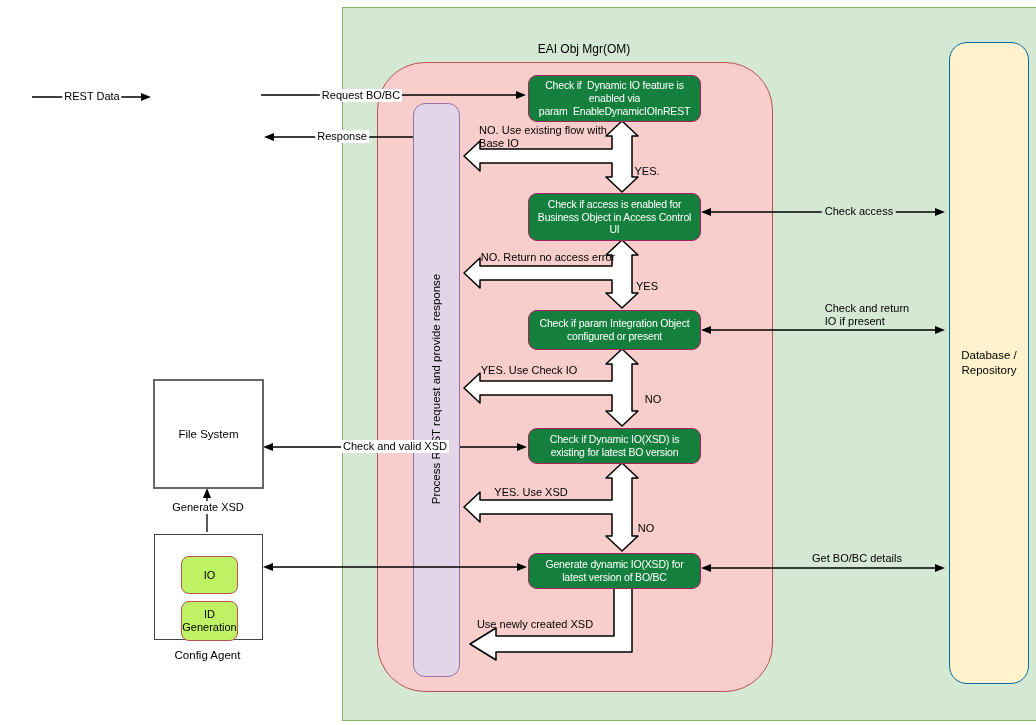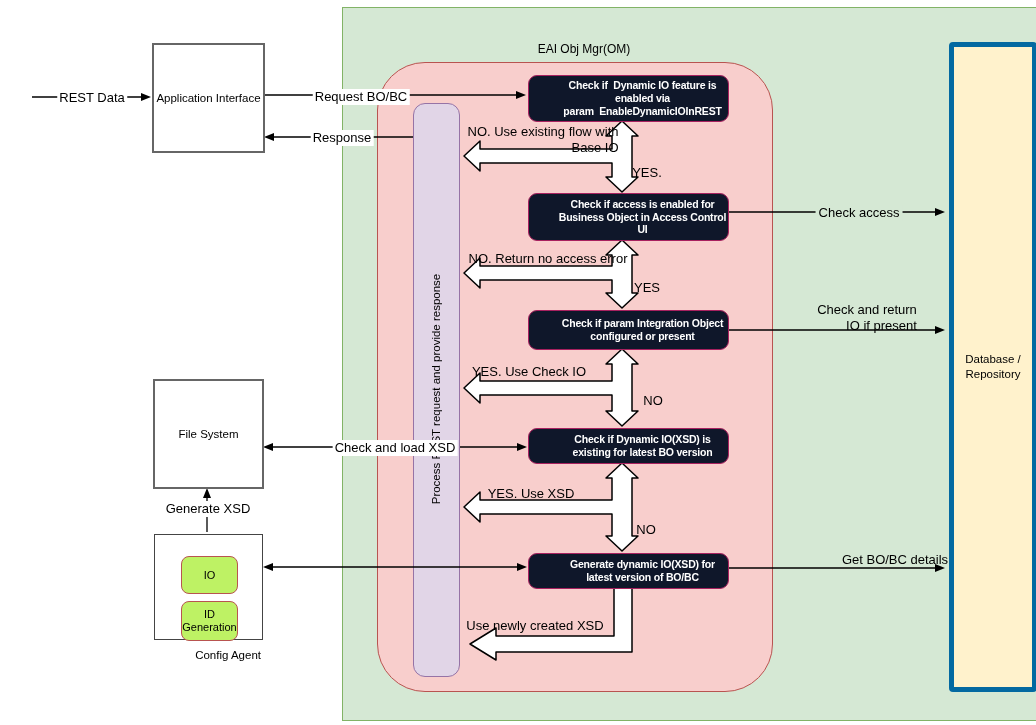--- a/index.html
+++ b/index.html
@@ -14,55 +14,55 @@
   .green-rect { left:318px; top:7px; width:713px; height:712px;
     background:#D5E8D4; border:1px solid #82B366; z-index:0; }
   .pink-rect { left:353px; top:62px; width:394px; height:628px;
     background:#F8CECC; border:1px solid #B85450; border-radius:48px; z-index:1; }
   .purple-bar { left:389px; top:103px; width:45px; height:572px;
     background:#E1D5E7; border:1px solid #9673A6; border-radius:12px; z-index:3; }
   .purple-label { left:126px; top:378px; width:572px; height:22px;
     transform:rotate(-90deg); transform-origin:center;
     text-align:center; line-height:22px; font-size:11.5px; z-index:3; }
   .yellow-rect { left:925px; top:42px; width:78px; height:640px;
-    background:#FFF2CC; border:5px solid #0369a1; border-radius:4px; z-index:1;
+    background:#FFF2CC; border:1px solid #0369a1; border-radius:18px; z-index:1;
     display:flex; align-items:center; justify-content:center; }
   .yellow-rect .txt { font-size:11.5px; text-align:center; white-space:pre-wrap; line-height:1.3; }
   
   .wnode { background:#ffffff; border:2px solid #666666; z-index:5;
     display:flex; align-items:center; justify-content:center;
     font-size:11.5px; text-align:center; }
   .app-box  { left:128px; top:43px;  width:109px; height:106px; }
   .fs-box   { left:129px; top:379px; width:107px; height:106px; }
   .ca-box   { left:130px; top:534px; width:107px; height:104px; border:1px solid #444444;
     display:block; }
   .mini { position:absolute; background:#bef264; border:1px solid #B85450; border-radius:8px;
     display:flex; align-items:center; justify-content:center; font-size:11px;
     text-align:center; white-space:pre-wrap; line-height:1.15; }
   .io-box   { left:26px; top:21px; width:55px; height:36px; }
   .idg-box  { left:26px; top:66px; width:55px; height:38px; }
-  .ca-label { left:130px; top:649px; width:107px; text-align:right; font-size:11.5px; z-index:5; }
+  .ca-label { left:130px; top:649px; width:107px; text-align:center; font-size:11.5px; z-index:5; }
   
-  .step { left:504px; width:171px; background:#0f172a; border:1px solid #A8215F;
-    border-radius:9px; z-index:5; color:#ffffff; font-weight:bold; font-size:10.5px;
+  .step { left:504px; width:171px; background:#15803d; border:1px solid #A8215F;
+    border-radius:9px; z-index:5; color:#ffffff; font-weight:normal; font-size:10.5px;
     display:flex; align-items:center; justify-content:center; text-align:center;
-    white-space:pre-wrap; line-height:1.22; letter-spacing:-0.2px;padding-left:28px; }
+    white-space:pre-wrap; line-height:1.22; letter-spacing:-0.2px; }
   .step1 { top:75px;  height:45px; }
   .step2 { top:193px; height:46px; }
   .step3 { top:310px; height:38px; }
   .step4 { top:428px; height:34px; }
   .step5 { top:553px; height:34px; }
   
   .diagram-title { left:460px; top:42px; width:200px; text-align:center;
     font-size:12px; z-index:5; }
   
   svg.layer { position:absolute; left:0; top:0; z-index:4; }
   svg.under { z-index:2; }
   
-  .elabel { position:absolute; font-size:13px; line-height:1.2; text-align:right;
+  .elabel { position:absolute; font-size:11px; line-height:1.2; text-align:left;
     white-space:pre-wrap; transform:translateX(-50%); z-index:6; }
   .bg-white { background:#ffffff; padding:0 2px; }
   .bg-green { background:#D5E8D4; padding:0 3px; }
 </style>
 </head>
 <body>
 
 <div class="canvas">
 
   <div class="abs green-rect"></div>
@@ -78,23 +78,20 @@
   </svg>
 
   <div class="abs purple-bar"></div>
   <div class="abs purple-label">Process REST request and provide response</div>
 
   <div class="abs yellow-rect">
     <div class="txt">Database /
 Repository</div>
   </div>
 
-  <div class="abs wnode app-box">
-    <span>Application Interface</span>
-  </div>
   <div class="abs wnode fs-box">
     <span>File System</span>
   </div>
   <div class="abs wnode ca-box">
     <div class="mini io-box">
       <span>IO</span>
     </div>
     <div class="mini idg-box">
       <span>ID
 Generation</span>
@@ -171,20 +168,20 @@
   <div class="elabel" style="left:519px; top:124px;">NO. Use existing flow with
 Base IO</div>
   <div class="elabel" style="left:623px; top:165px;">YES.</div>
   <div class="elabel bg-green" style="left:835px; top:205px;">Check access</div>
   <div class="elabel" style="left:524px; top:251px;">NO. Return no access error</div>
   <div class="elabel" style="left:623px; top:280px;">YES</div>
   <div class="elabel" style="left:843px; top:302px;">Check and return
 IO if present</div>
   <div class="elabel" style="left:505px; top:364px;">YES. Use Check IO</div>
   <div class="elabel" style="left:629px; top:393px;">NO</div>
-  <div class="elabel bg-white" style="left:371px; top:440px;">Check and load XSD</div>
+  <div class="elabel bg-white" style="left:371px; top:440px;">Check and valid XSD</div>
   <div class="elabel" style="left:507px; top:486px;">YES. Use XSD</div>
   <div class="elabel" style="left:622px; top:522px;">NO</div>
   <div class="elabel bg-white" style="left:184px; top:501px;">Generate XSD</div>
-  <div class="elabel" style="left:871px; top:552px;">Get BO/BC details</div>
+  <div class="elabel" style="left:833px; top:552px;">Get BO/BC details</div>
   <div class="elabel" style="left:511px; top:618px;">Use newly created XSD</div>
 
 </div>
 
 </body></html>

